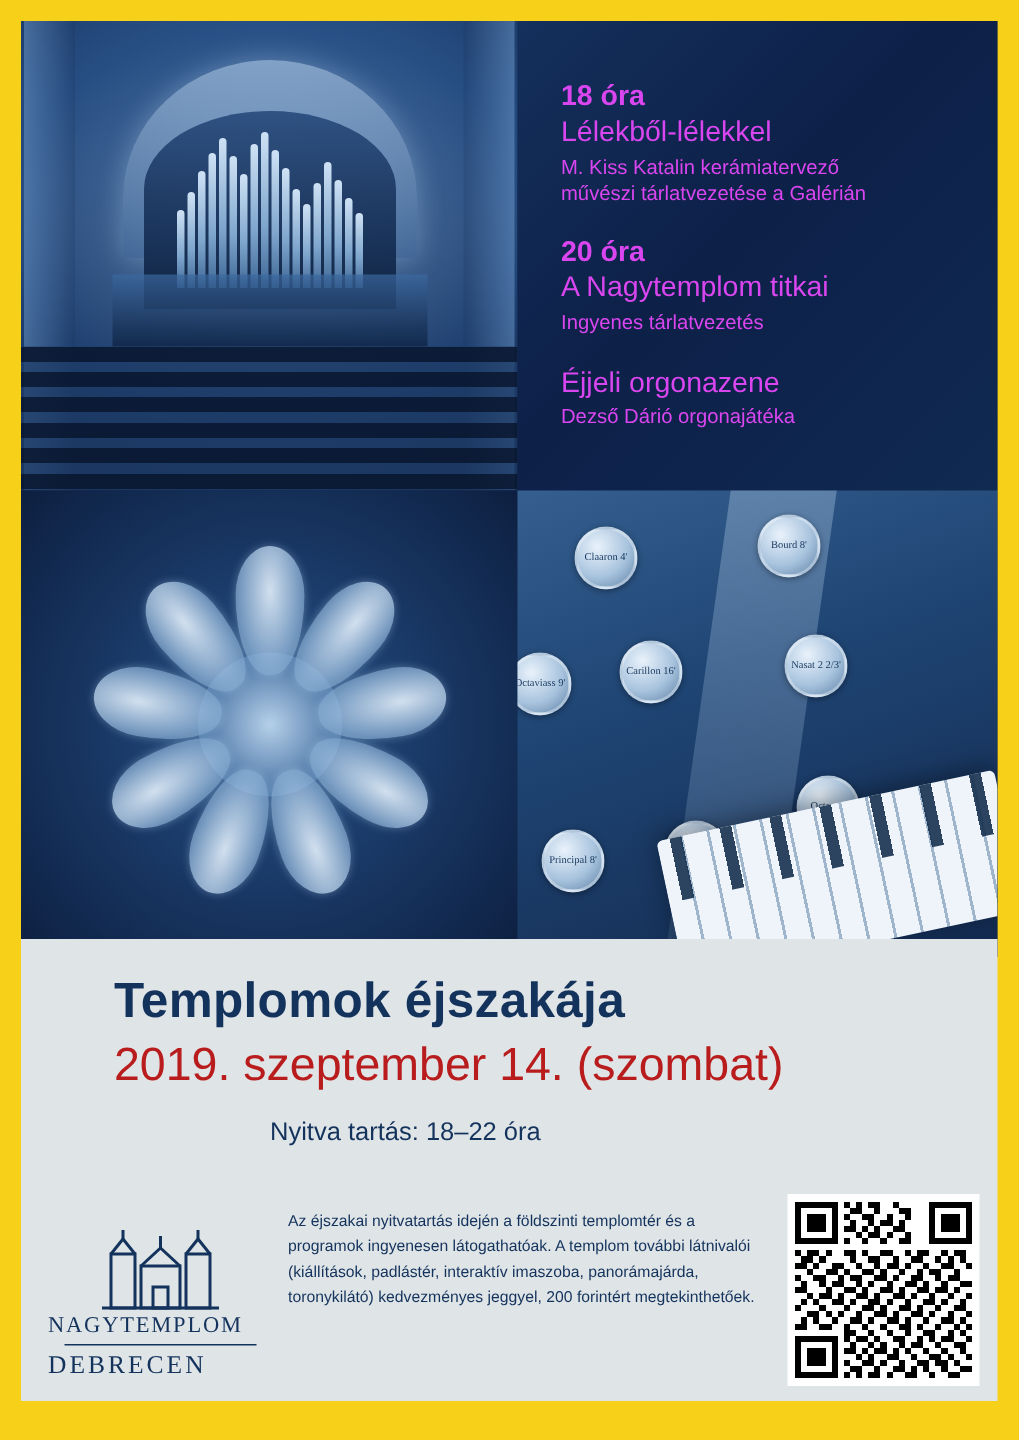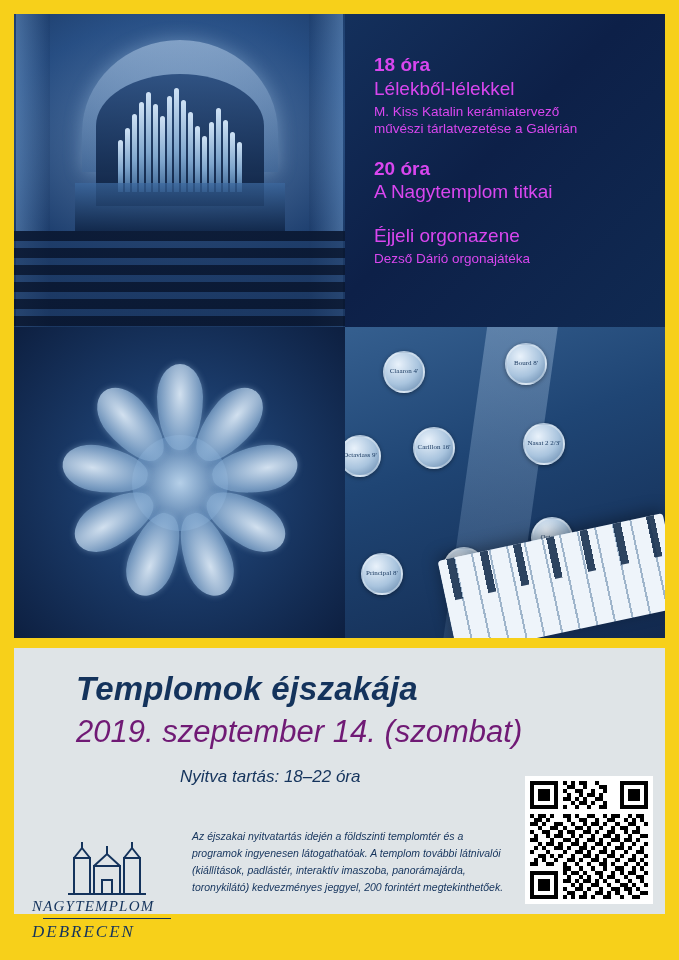--- a/index.html
+++ b/index.html
@@ -150,38 +150,37 @@
     color: #d946ef;
   }
   .prog-item { margin-bottom: 20px; }
   .prog-time { font-size: 19px; font-weight: bold; line-height: 1.2; }
   .prog-title { font-size: 19px; line-height: 1.25; }
   .prog-sub { font-size: 13.5px; line-height: 1.3; margin-top: 2px; }
 
   
   .info {
     position: absolute;
-    left: 14px; top: 648px;
-    width: 651px; height: 266px;
+    left: 14px; top: 626px;
+    width: 651px; height: 308px;
     background: #dfe4e7;
-    font-style: italic;
   }
   .headline {
     position: absolute;
     left: 62px; top: 22px;
     font-size: 33px;
     font-weight: bold;
     color: #14335c;
     letter-spacing: .2px;
   }
   .subline {
     position: absolute;
     left: 62px; top: 66px;
     font-size: 31px;
-    color: #701a75;
+    color: #b91c1c;
   }
   .hours {
     position: absolute;
     left: 166px; top: 119px;
     font-size: 17px;
     color: #14335c;
   }
   .body-text {
     position: absolute;
     left: 178px; top: 180px;
@@ -297,20 +296,21 @@
     <div class="program">
       <div class="prog-item">
         <div class="prog-time">18 óra</div>
         <div class="prog-title">Lélekből-lélekkel</div>
         <div class="prog-sub" style="white-space:pre-line">M. Kiss Katalin kerámiatervező
 művészi tárlatvezetése a Galérián</div>
       </div>
       <div class="prog-item">
         <div class="prog-time">20 óra</div>
         <div class="prog-title">A Nagytemplom titkai</div>
+        <div class="prog-sub" style="white-space:pre-line">Ingyenes tárlatvezetés</div>
       </div>
       <div class="prog-item">
         <div class="prog-title">Éjjeli orgonazene</div>
         <div class="prog-sub" style="white-space:pre-line">Dezső Dárió orgonajátéka</div>
       </div>
     </div>
   </div>
 
   <div class="info">
     <div class="headline">Templomok éjszakája</div>

